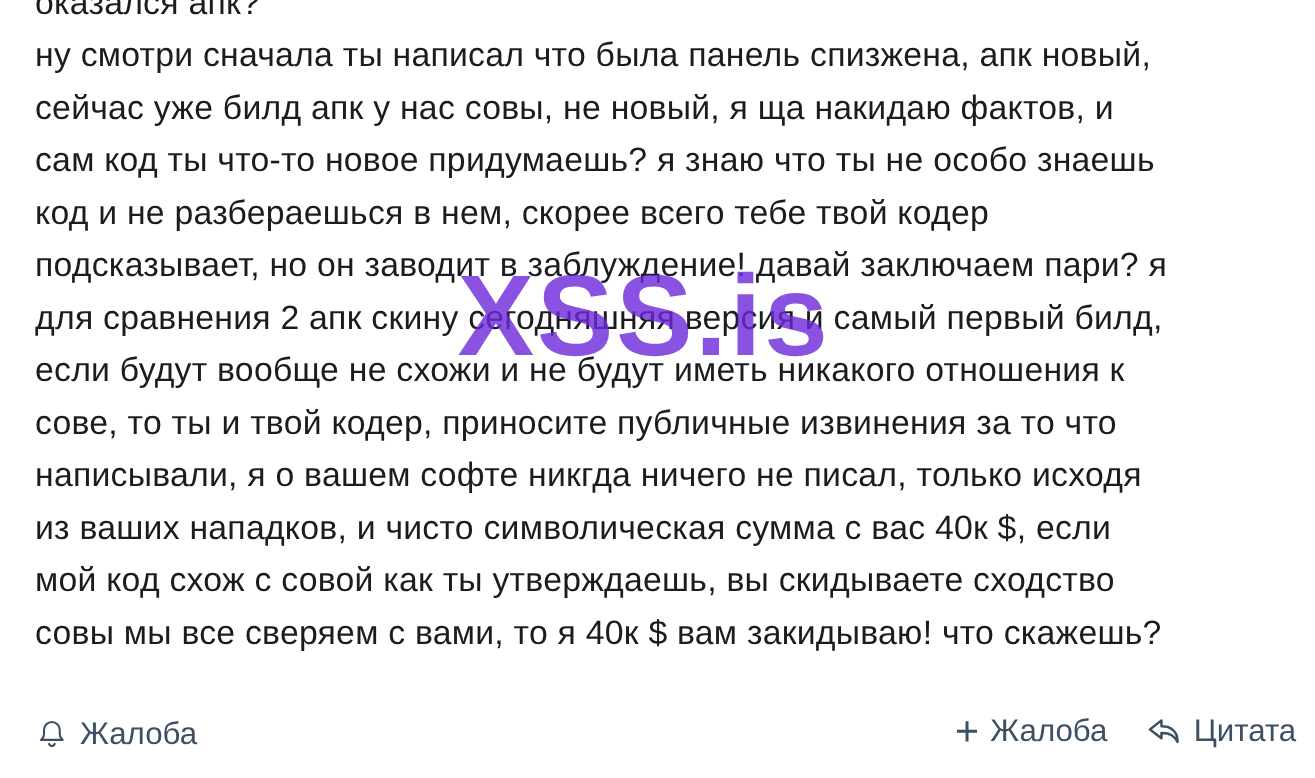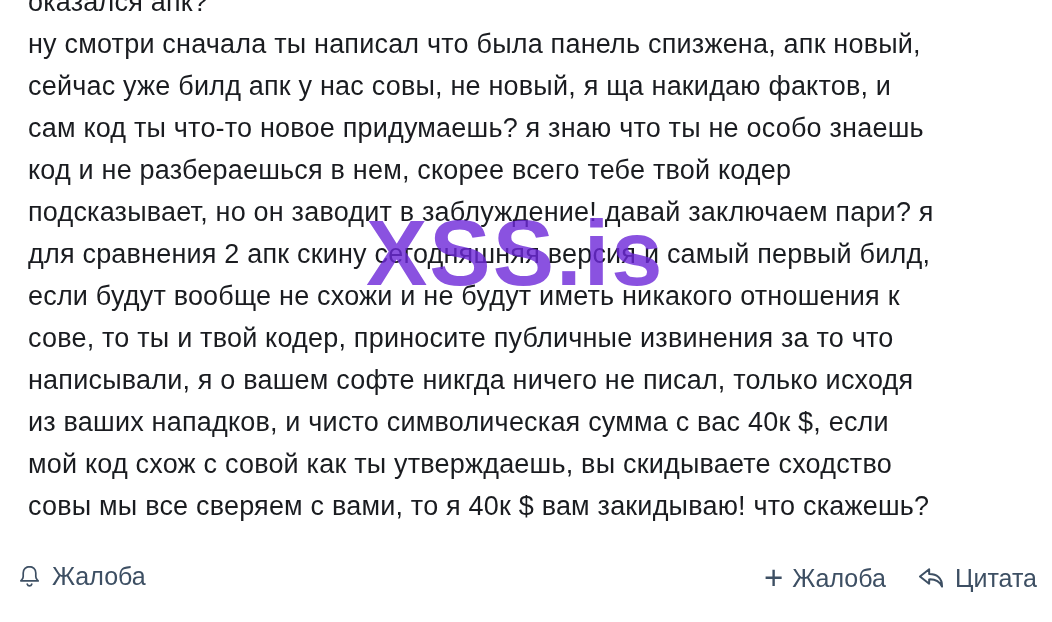--- a/index.html
+++ b/index.html
@@ -34,27 +34,27 @@
     font-weight: bold;
     line-height: 1;
     letter-spacing: 2px;
     color: #6d28d9;
     opacity: 0.8;
     pointer-events: none;
     user-select: none;
   }
   .action-bar {
     position: absolute;
-    left: 16px;
+    left: 28px;
     right: 15px;
     top: 562px;
     height: 40px;
     display: flex;
     justify-content: space-between;
-    align-items: flex-start;
+    align-items: flex-end;
   }
   .right-actions {
     display: flex;
     align-items: center;
     gap: 30px;
   }
   .action {
     display: flex;
     align-items: center;
     gap: 9px;

